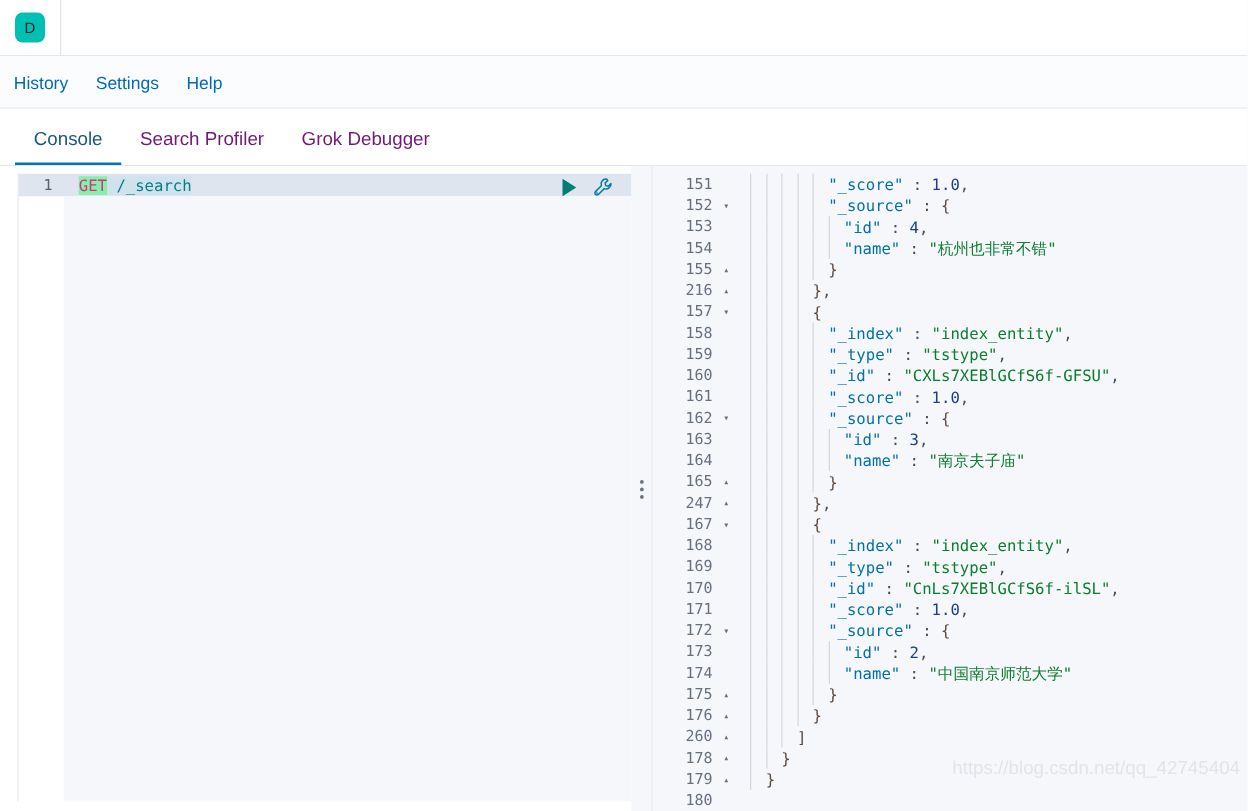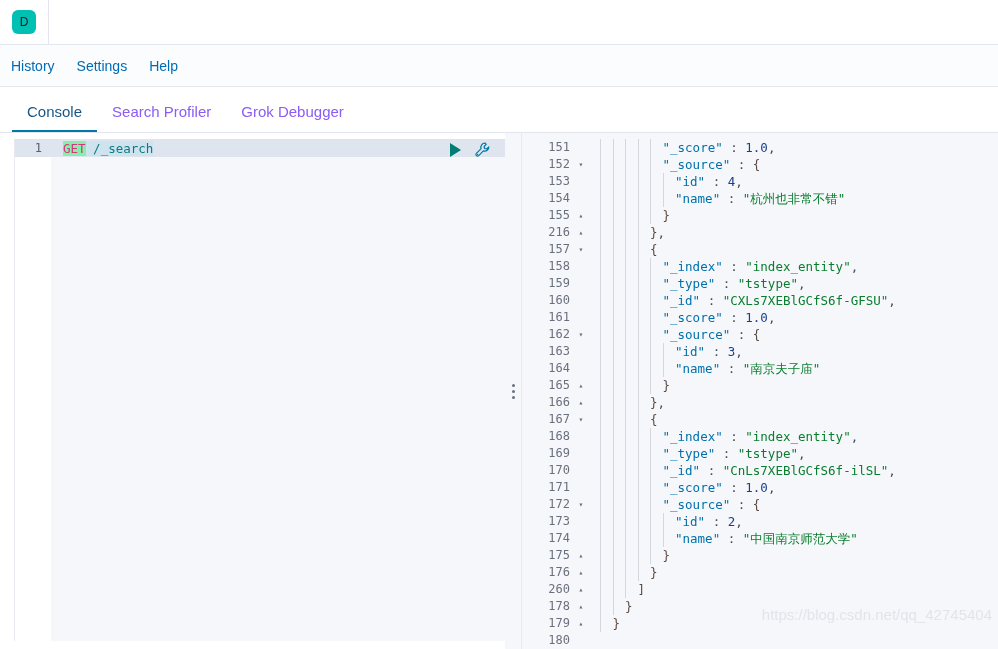--- a/index.html
+++ b/index.html
@@ -67,21 +67,21 @@
     height: 46px;
     display: flex;
     align-items: flex-end;
     gap: 0;
     padding-left: 12px;
     background: #ffffff;
     border-bottom: 1px solid #e3e6ec;
   }
   .tab {
     font-size: 15px;
-    color: #8b5cf6;
+    color: #701a75;
     padding: 0 15px 11px 15px;
     cursor: pointer;
     border-bottom: 2px solid transparent;
     line-height: 1;
   }
   .tab.active {
     color: #1a5685;
     border-bottom-color: #0079a5;
   }
 
@@ -352,21 +352,21 @@
           <div class="resp-gutter">164</div>
           <div class="resp-fold"></div>
           <div class="resp-code"><span class="ind" style="width: 12.5px;"></span><span class="ind" style="width: 12.5px;"></span><span class="ind" style="width: 12.5px;"></span><span class="ind" style="width: 12.5px;"></span><span class="ind" style="width: 12.5px;"></span><span class="ind" style="width: 12.5px;"></span><span class="k">"name"</span><span class="p"> : </span><span class="s">"南京夫子庙"</span></div>
         </div>
         <div class="resp-line">
           <div class="resp-gutter">165</div>
           <div class="resp-fold">▴</div>
           <div class="resp-code"><span class="ind" style="width: 12.5px;"></span><span class="ind" style="width: 12.5px;"></span><span class="ind" style="width: 12.5px;"></span><span class="ind" style="width: 12.5px;"></span><span class="ind" style="width: 12.5px;"></span><span class="b">}</span></div>
         </div>
         <div class="resp-line">
-          <div class="resp-gutter">166</div>
+          <div class="resp-gutter">247</div>
           <div class="resp-fold">▴</div>
           <div class="resp-code"><span class="ind" style="width: 12.5px;"></span><span class="ind" style="width: 12.5px;"></span><span class="ind" style="width: 12.5px;"></span><span class="ind" style="width: 12.5px;"></span><span class="b">},</span></div>
         </div>
         <div class="resp-line">
           <div class="resp-gutter">167</div>
           <div class="resp-fold">▾</div>
           <div class="resp-code"><span class="ind" style="width: 12.5px;"></span><span class="ind" style="width: 12.5px;"></span><span class="ind" style="width: 12.5px;"></span><span class="ind" style="width: 12.5px;"></span><span class="b">{</span></div>
         </div>
         <div class="resp-line">
           <div class="resp-gutter">168</div>

